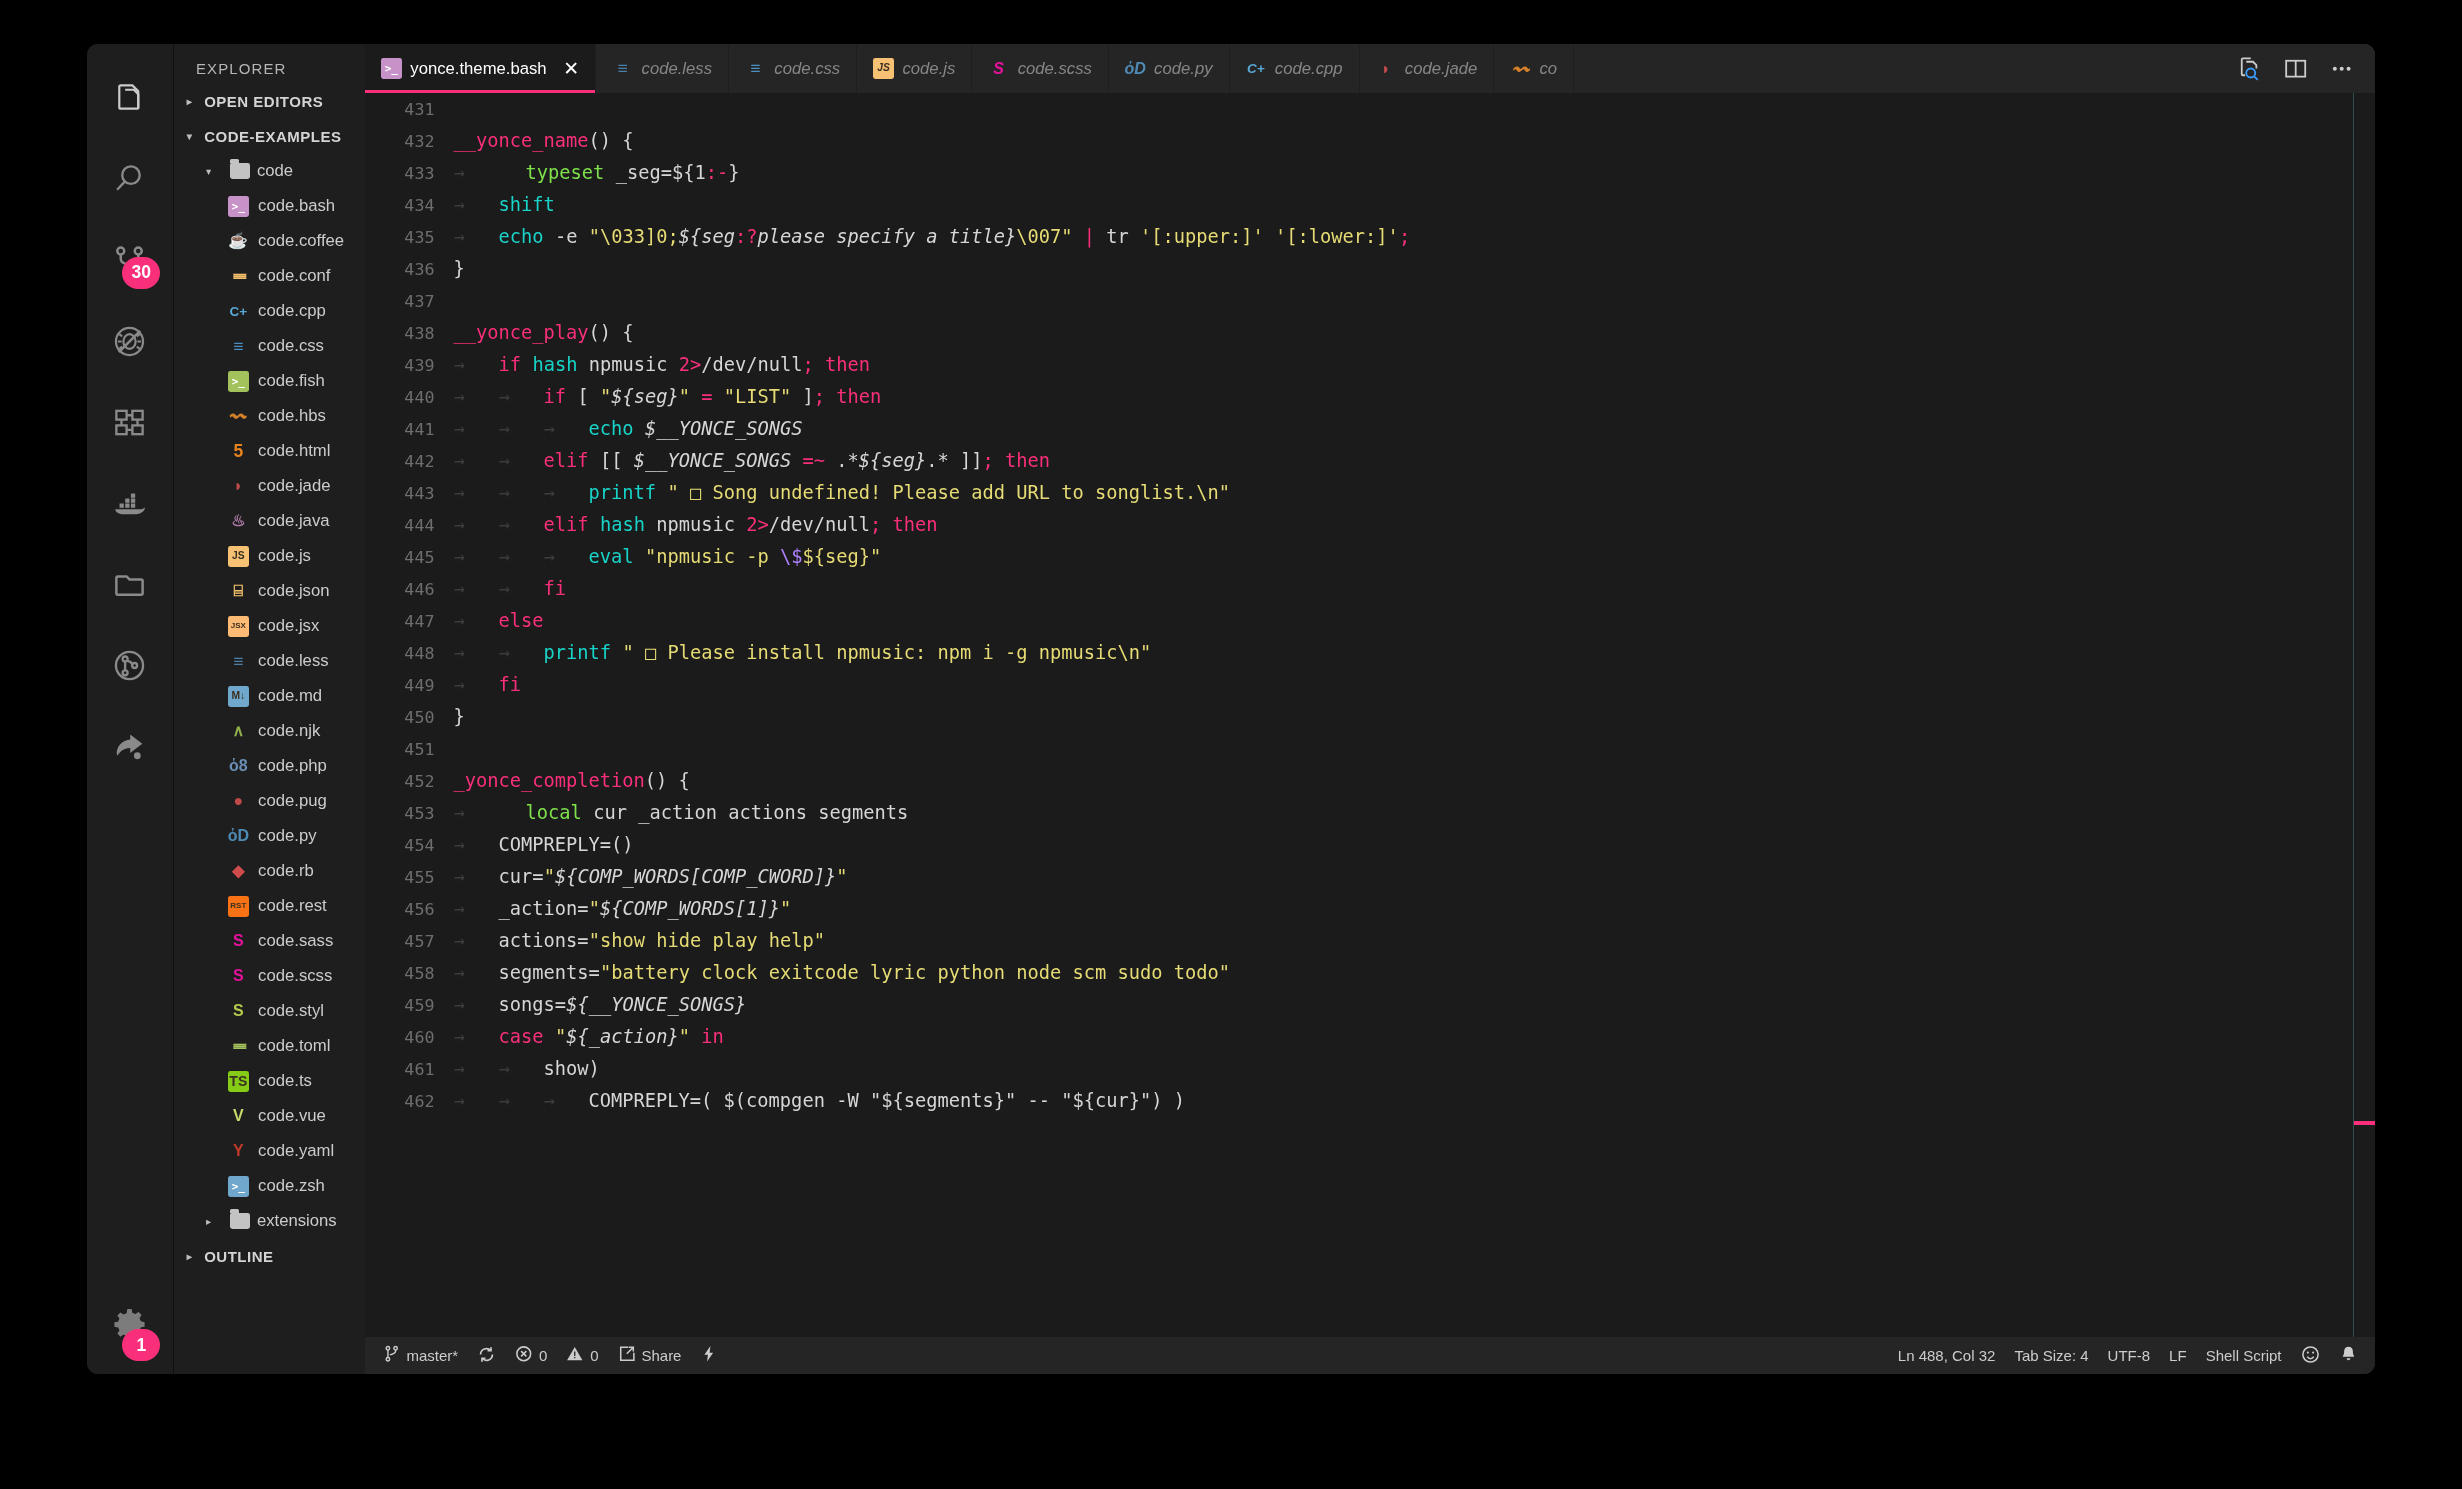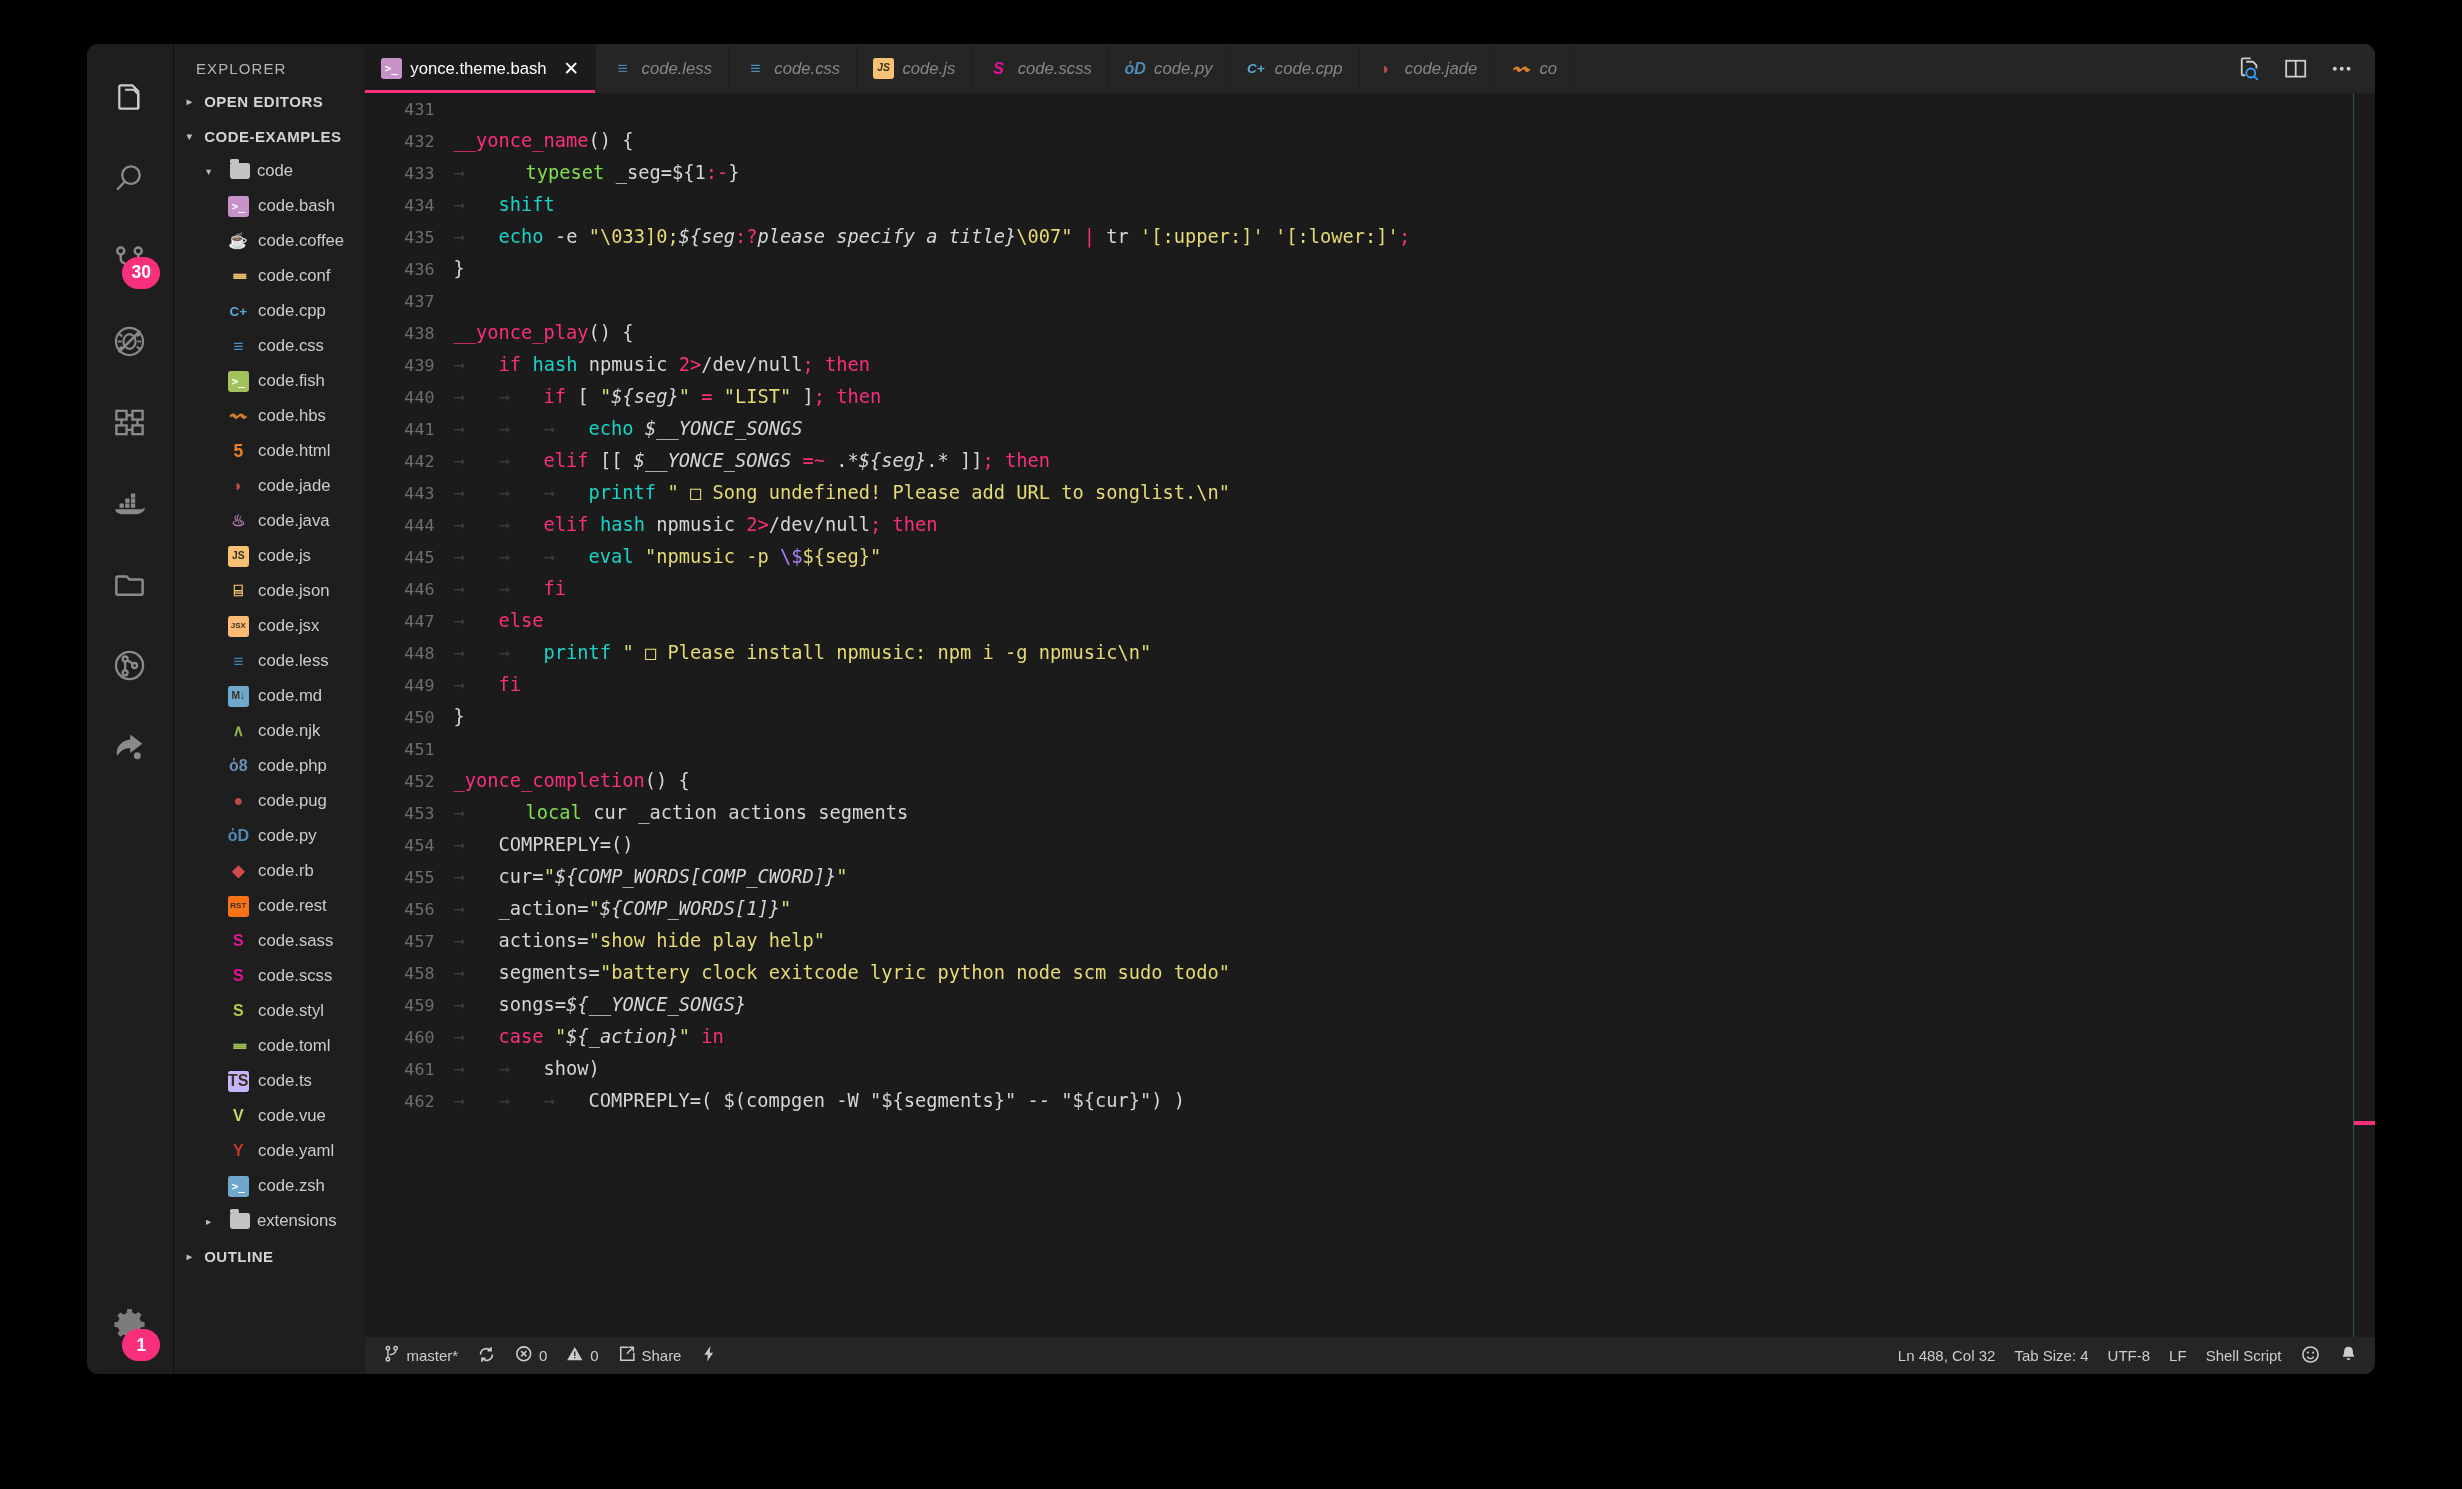--- a/index.html
+++ b/index.html
@@ -468,21 +468,21 @@
               </div>
               <div class="sb-file">
                 <span class="fi" style="color: rgb(181, 201, 74); font-size: 16px;">S</span>
                 <span>code.styl</span>
               </div>
               <div class="sb-file">
                 <span class="fi" style="color: rgb(163, 194, 92); font-size: 16px; transform: rotate(90deg);">⫴</span>
                 <span>code.toml</span>
               </div>
               <div class="sb-file">
-                <span class="fi" style="background: #c4b5fd; color: rgb(58, 48, 33); font-size: 16px;">TS</span>
+                <span class="fi" style="background: #84cc16; color: rgb(58, 48, 33); font-size: 14px;">TS</span>
                 <span>code.ts</span>
               </div>
               <div class="sb-file">
                 <span class="fi" style="color: rgb(197, 217, 107); font-size: 16px;">V</span>
                 <span>code.vue</span>
               </div>
               <div class="sb-file">
                 <span class="fi" style="color: rgb(192, 57, 43); font-size: 16px;">Y</span>
                 <span>code.yaml</span>
               </div>

